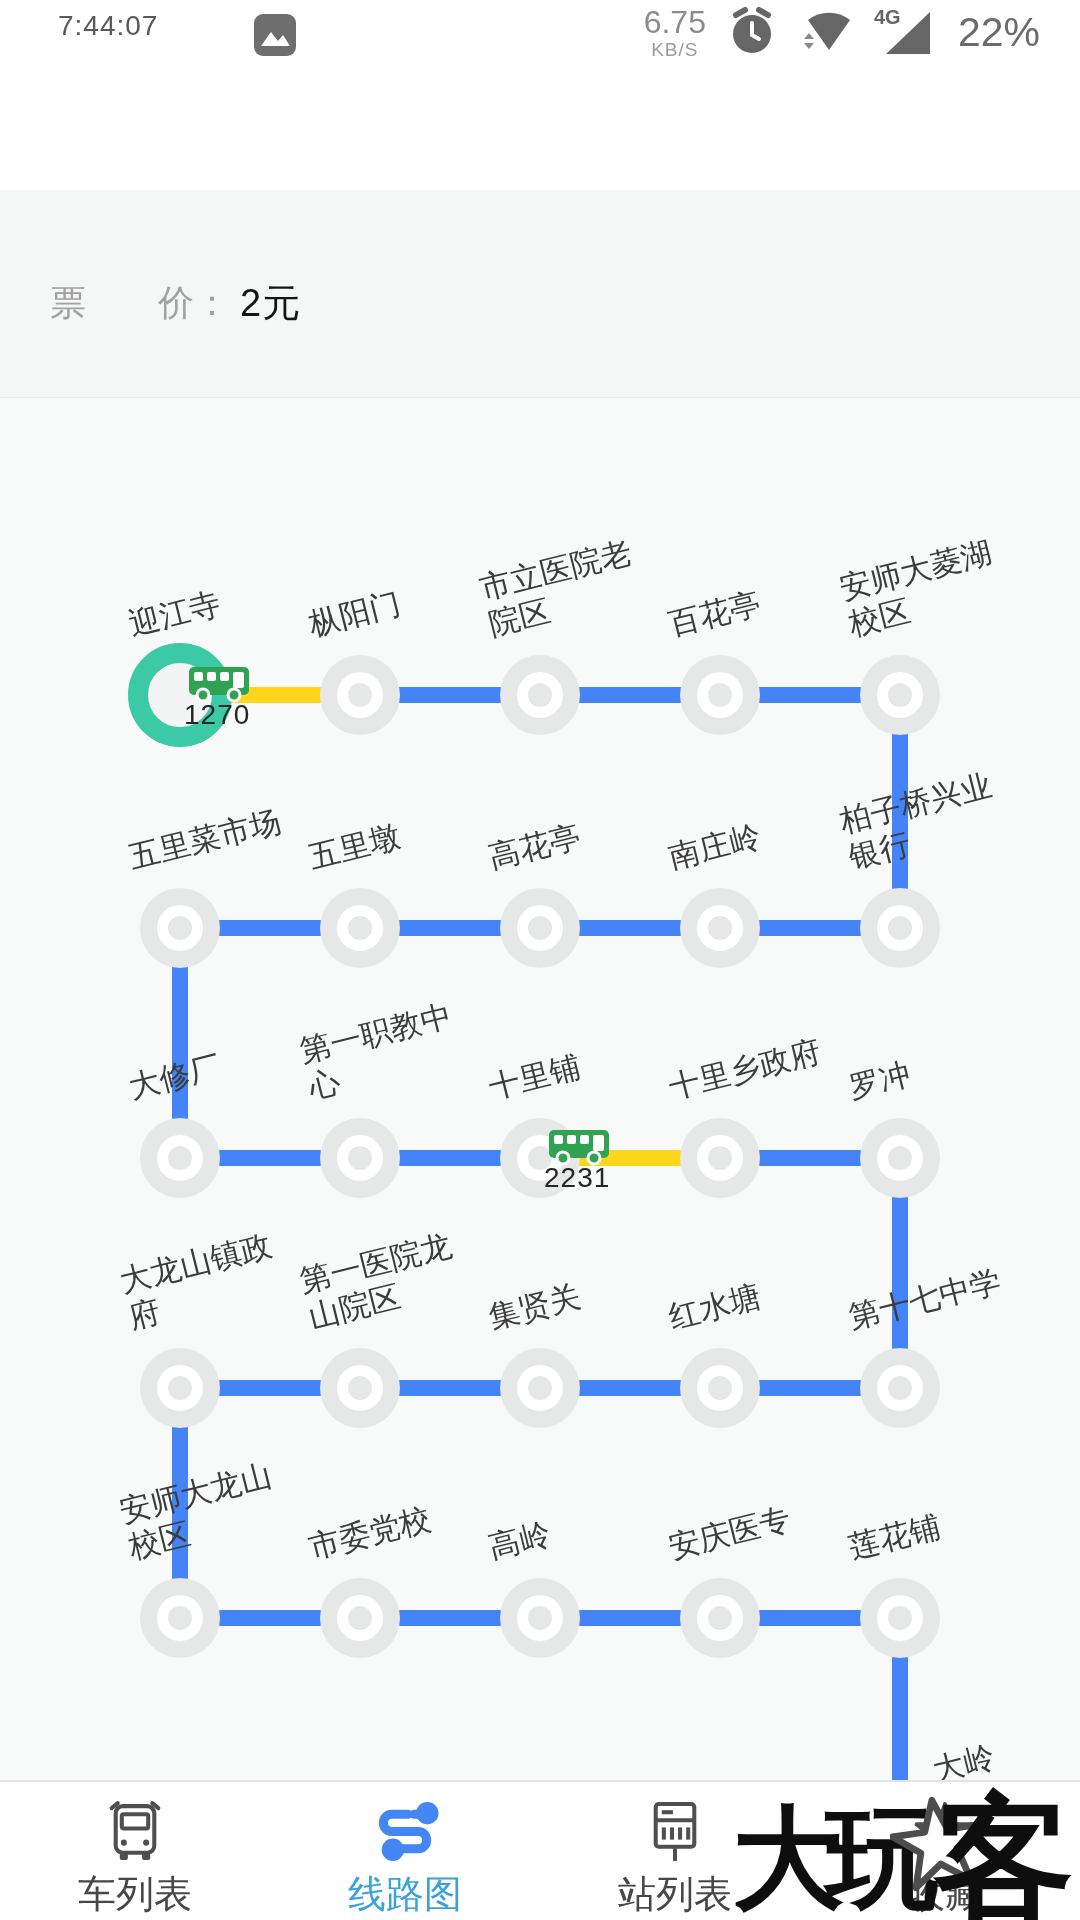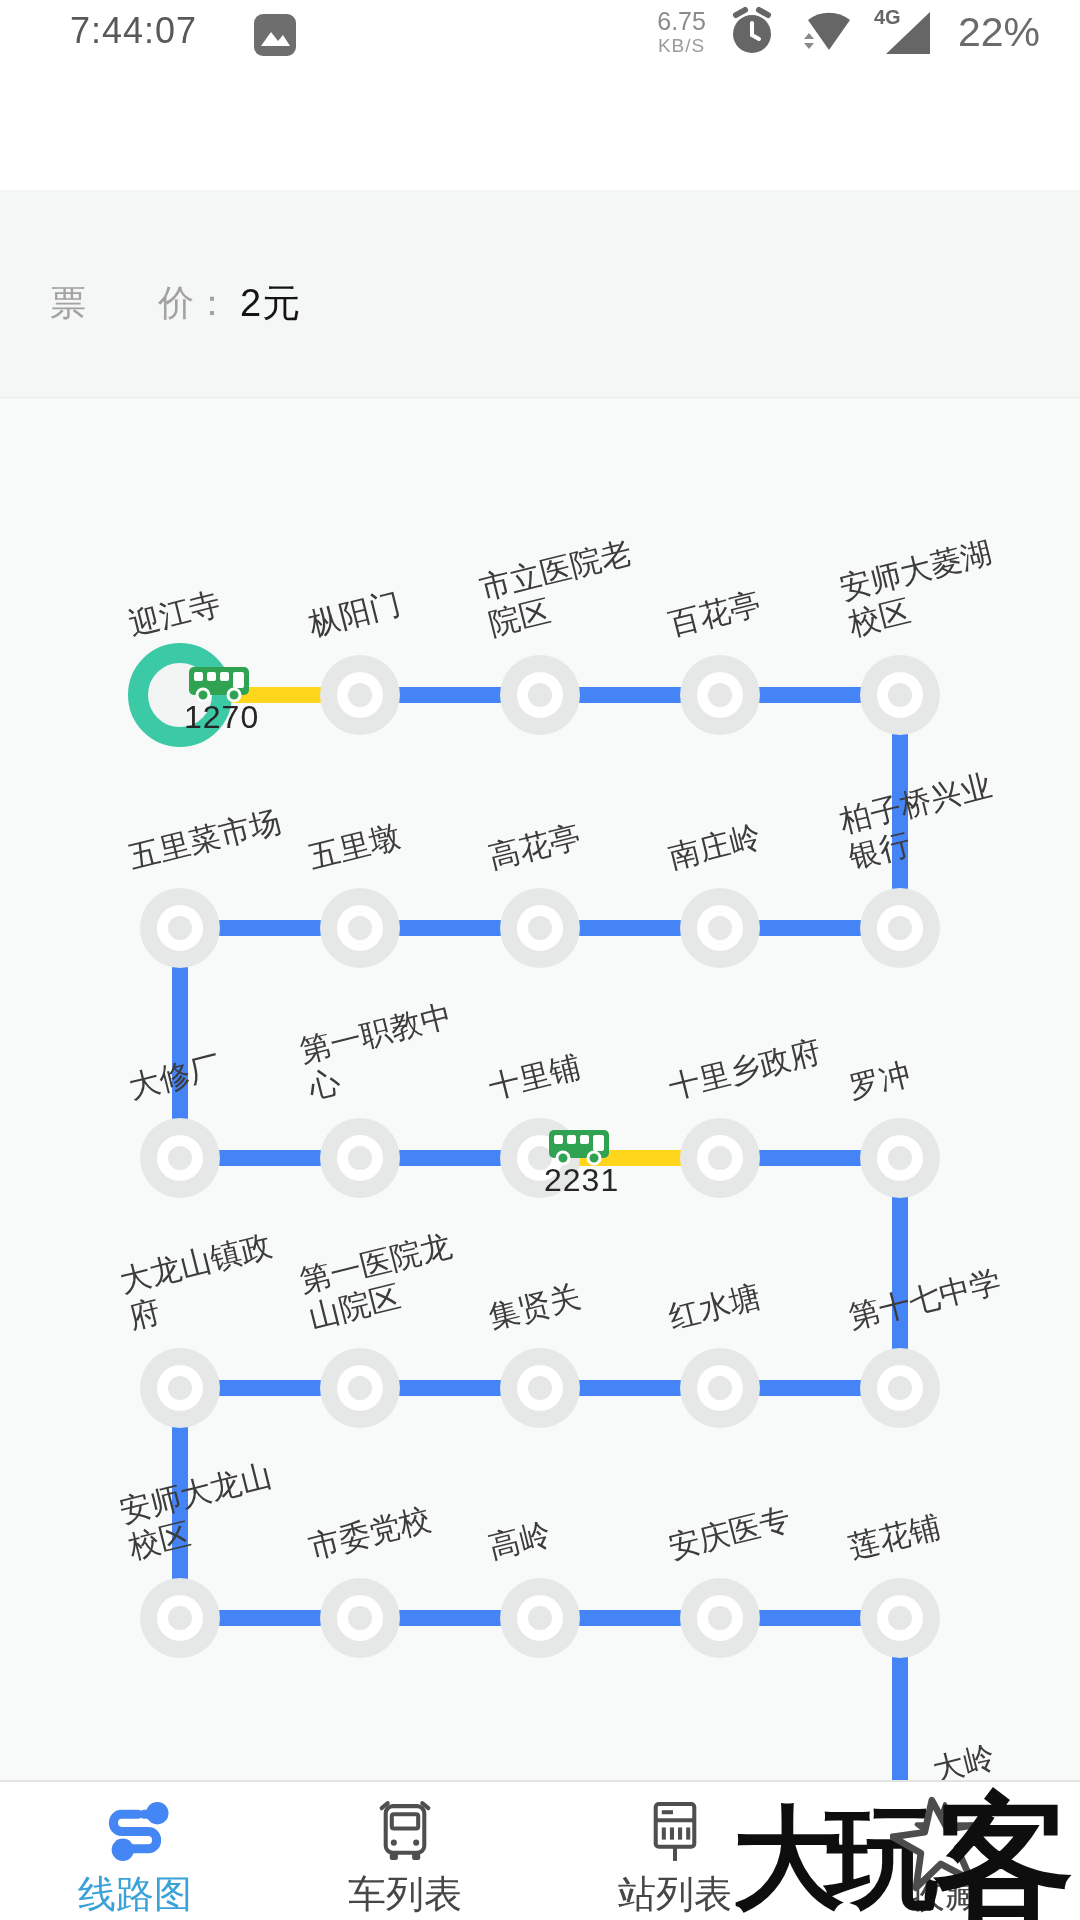--- a/index.html
+++ b/index.html
@@ -4,25 +4,25 @@
 <style>
   html,body{margin:0;padding:0;background:#ccc;}
   .phone{
     position:relative;width:1080px;height:1920px;margin:0 auto;
     background:#ffffff;overflow:hidden;
     font-family:"Liberation Sans","DejaVu Sans",sans-serif;
     -webkit-font-smoothing:antialiased;
   }
   
   .status-bar{position:absolute;top:0;left:0;width:1080px;height:62px;background:#fff;}
-  .sb-time{position:absolute;left:58px;top:10px;font-size:36px;color:#595959;letter-spacing:1px;margin-left:12px;}
+  .sb-time{position:absolute;left:58px;top:10px;font-size:28px;color:#595959;letter-spacing:1px;}
   .sb-photo{position:absolute;left:252px;top:12px;}
   .sb-right{position:absolute;right:40px;top:4px;height:56px;display:flex;align-items:center;gap:18px;}
   .sb-speed{display:flex;flex-direction:column;align-items:center;line-height:1;margin-right:2px;}
-  .sb-speed .v{font-size:25px;color:#8b8b8b;}
+  .sb-speed .v{font-size:32px;color:#8b8b8b;}
   .sb-speed .u{font-size:19px;color:#9b9b9b;margin-top:2px;letter-spacing:1px;}
   .sb-batt{font-size:41px;color:#6b6b6b;margin-left:6px;}
   
   .header{position:absolute;top:62px;left:0;width:1080px;height:128px;background:#fff;}
   .back-btn{position:absolute;left:52px;top:28px;width:60px;height:72px;cursor:pointer;}
   .page-title{position:absolute;left:0;top:0;width:1080px;height:100%;display:flex;align-items:center;justify-content:center;
     font-size:45px;color:#2d2d2d;}
   .map-btn{position:absolute;right:38px;top:22px;width:80px;height:84px;cursor:pointer;}
   
   .info-panel{position:absolute;top:190px;left:0;width:1080px;height:208px;background:#f5f6f6;
@@ -33,21 +33,21 @@
   
   .map-area{position:absolute;top:398px;left:0;width:1080px;height:1382px;background:#f8f9f9;overflow:hidden;}
   .seg{position:absolute;z-index:1;border-radius:4px;}
   .marker{position:absolute;width:80px;height:80px;border-radius:50%;background:#e6e7e7;z-index:2;
     display:flex;align-items:center;justify-content:center;}
   .marker .ring{width:24px;height:24px;border:11px solid #ffffff;border-radius:50%;}
   .start-marker{position:absolute;width:64px;height:64px;border-radius:50%;z-index:2;background:#f3f4f4;}
   .station-label{position:absolute;width:160px;font-size:31px;line-height:37px;color:#3c3c3c;z-index:2;
     transform:rotate(-14deg);transform-origin:left bottom;word-break:break-all;}
   .bus{position:absolute;width:62px;height:38px;z-index:3;cursor:pointer;}
-  .bus-id{position:absolute;font-size:32px;color:#262626;z-index:3;letter-spacing:1px;}
+  .bus-id{position:absolute;font-size:28px;color:#262626;z-index:3;letter-spacing:1px;}
   
   .tab-bar{position:absolute;top:1780px;left:0;width:1080px;height:140px;background:#fff;
     border-top:2px solid #e3e3e3;box-sizing:border-box;display:flex;z-index:20;}
   .tab{width:270px;display:flex;flex-direction:column;align-items:center;padding-top:16px;cursor:pointer;}
   .tab-label{font-size:38px;color:#474747;margin-top:4px;}
   .tab.active .tab-label{color:var(--tab-active,#3aa2d9);}
   
   .watermark{position:absolute;left:722px;top:1782px;width:370px;height:140px;z-index:30;pointer-events:none;}
   .wm-a{position:absolute;left:10px;top:2px;font-size:112px;font-weight:900;color:#0e0e0e;letter-spacing:-18px;font-family:"Liberation Sans","DejaVu Sans",sans-serif;}
   .wm-star{position:absolute;left:168px;top:12px;z-index:1;}
@@ -239,40 +239,40 @@
           <rect x="19" y="7" width="9" height="9" rx="2" fill="#fff"></rect>
           <rect x="32" y="7" width="9" height="9" rx="2" fill="#fff"></rect>
           <rect x="45" y="7" width="11" height="16" rx="2" fill="#fff"></rect>
           <circle cx="15" cy="30" r="6" fill="#2fa352" stroke="#fff" stroke-width="3"></circle>
           <circle cx="46" cy="30" r="6" fill="#2fa352" stroke="#fff" stroke-width="3"></circle>
         </svg></div>
       <div class="bus-id" style="left: 544px; top: 764px;">2231</div>
     </div>
 
   <div class="tab-bar">
-    <div class="tab active">
-      <svg width="70" height="70" viewBox="0 0 66 66">
-        <path d="M36 16 H20 C9 16 9 33 20 33 H46 C57 33 57 50 46 50 H31" fill="none" stroke="#4486f3" stroke-width="9" stroke-linecap="round"></path>
-        <line x1="42" y1="16" x2="46" y2="16" stroke="#4486f3" stroke-width="9" stroke-linecap="round"></line>
-        <circle cx="55" cy="15" r="11" fill="#4486f3"></circle>
-        <circle cx="21" cy="51" r="11" fill="#4486f3"></circle>
-      </svg>
-      <div class="tab-label">线路图</div>
-    </div>
     <div class="tab">
       <svg width="70" height="70" viewBox="0 0 66 66">
         <path d="M10 10 L16 5 M56 10 L50 5" stroke="#4f4f4f" stroke-width="4" stroke-linecap="round"></path>
         <rect x="14" y="8" width="38" height="46" rx="7" fill="none" stroke="#4f4f4f" stroke-width="4"></rect>
         <rect x="20" y="16" width="26" height="14" rx="2" fill="none" stroke="#4f4f4f" stroke-width="4"></rect>
         <circle cx="22" cy="44" r="3" fill="#4f4f4f"></circle>
         <circle cx="44" cy="44" r="3" fill="#4f4f4f"></circle>
         <rect x="18" y="54" width="8" height="7" rx="2" fill="#4f4f4f"></rect>
         <rect x="40" y="54" width="8" height="7" rx="2" fill="#4f4f4f"></rect>
       </svg>
       <div class="tab-label">车列表</div>
+    </div>
+    <div class="tab active">
+      <svg width="70" height="70" viewBox="0 0 66 66">
+        <path d="M36 16 H20 C9 16 9 33 20 33 H46 C57 33 57 50 46 50 H31" fill="none" stroke="#4486f3" stroke-width="9" stroke-linecap="round"></path>
+        <line x1="42" y1="16" x2="46" y2="16" stroke="#4486f3" stroke-width="9" stroke-linecap="round"></line>
+        <circle cx="55" cy="15" r="11" fill="#4486f3"></circle>
+        <circle cx="21" cy="51" r="11" fill="#4486f3"></circle>
+      </svg>
+      <div class="tab-label">线路图</div>
     </div>
     <div class="tab">
       <svg width="70" height="70" viewBox="0 0 66 66">
         <rect x="14" y="6" width="38" height="42" rx="3" fill="none" stroke="#4f4f4f" stroke-width="4"></rect>
         <line x1="20" y1="14" x2="31" y2="14" stroke="#4f4f4f" stroke-width="4"></line>
         <line x1="14" y1="22" x2="52" y2="22" stroke="#4f4f4f" stroke-width="4"></line>
         <line x1="22" y1="29" x2="22" y2="41" stroke="#4f4f4f" stroke-width="4"></line>
         <line x1="30" y1="29" x2="30" y2="41" stroke="#4f4f4f" stroke-width="4"></line>
         <line x1="38" y1="29" x2="38" y2="41" stroke="#4f4f4f" stroke-width="4"></line>
         <line x1="46" y1="29" x2="46" y2="41" stroke="#4f4f4f" stroke-width="4"></line>

